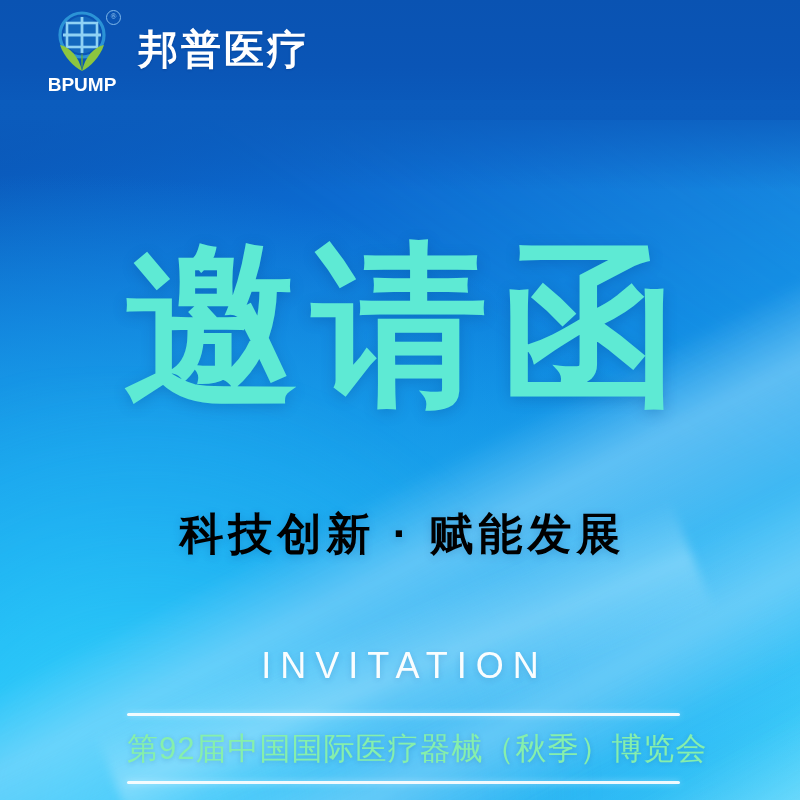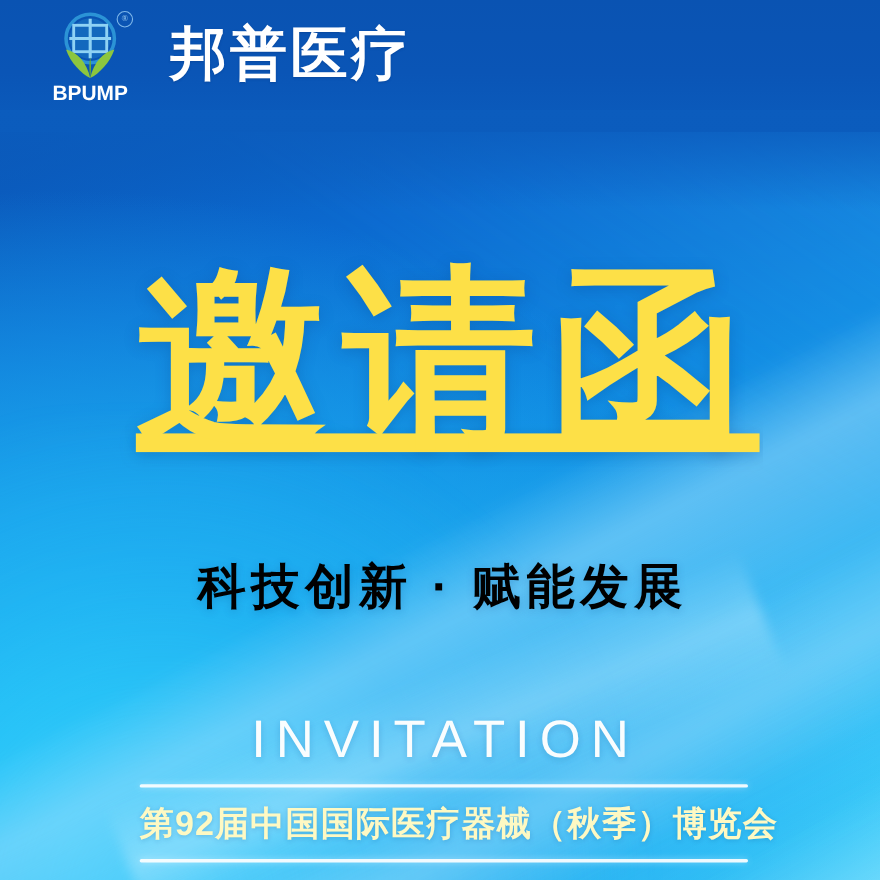--- a/index.html
+++ b/index.html
@@ -118,47 +118,45 @@
     border: 1.2px solid #7fb8ea;
     border-radius: 50%;
     color: #9fd0f4;
     font-size: 8px;
     line-height: 11px;
     text-align: center;
     font-family: "Liberation Serif", serif;
   }
   .brand-cn {
     color: #ffffff;
-    font-size: 52px;
+    font-size: 40px;
     font-weight: 700;
     letter-spacing: 3px;
     line-height: 1;
     margin-top: -6px;
     text-shadow: 0 1px 2px rgba(0,40,100,.28);
-    margin-left: 16px;
   }
 
   
   .title-wrap {
     position: absolute;
     left: 0; right: 0;
     top: 238px;
     text-align: center;
     z-index: 5;
   }
   .title-cn {
     display: inline-block;
-    color: #fde047;
+    color: #5eead4;
     font-size: 175px;
     font-weight: 700;
     letter-spacing: 14px;
     line-height: 1;
     text-indent: 14px;
     text-shadow: 0 3px 14px rgba(5,60,130,.25);
-    text-decoration: underline;
   }
 
   .subtitle-wrap {
     position: absolute;
     left: 0; right: 0;
     top: 508px;
     text-align: center;
     z-index: 5;
   }
   .subtitle-cn {
@@ -175,21 +173,21 @@
   .invitation-wrap {
     position: absolute;
     left: 0; right: 0;
     top: 645px;
     text-align: center;
     z-index: 5;
   }
   .invitation-en {
     display: inline-block;
     color: #ffffff;
-    font-size: 48px;
+    font-size: 36px;
     font-weight: 400;
     letter-spacing: 9px;
     text-indent: 9px;
     opacity: .97;
     text-shadow: 0 2px 7px rgba(5,60,130,.20);
   }
 
   
   .footer {
     position: absolute;
@@ -199,23 +197,23 @@
     z-index: 5;
   }
   .rule {
     height: 3px;
     background: #ffffff;
     opacity: .92;
     border-radius: 2px;
     box-shadow: 0 0 6px rgba(255,255,255,.45);
   }
   .footer-text {
-    color: #fef9c3;
+    color: #86efac;
     font-size: 31px;
-    font-weight: 700;
+    font-weight: 400;
     letter-spacing: 1px;
     text-align: center;
     padding: 14px 0 12px;
     line-height: 1.25;
     white-space: nowrap;
     text-shadow: 0 1px 5px rgba(5,60,130,.22);
   }
 </style>
 </head>
 <body>

